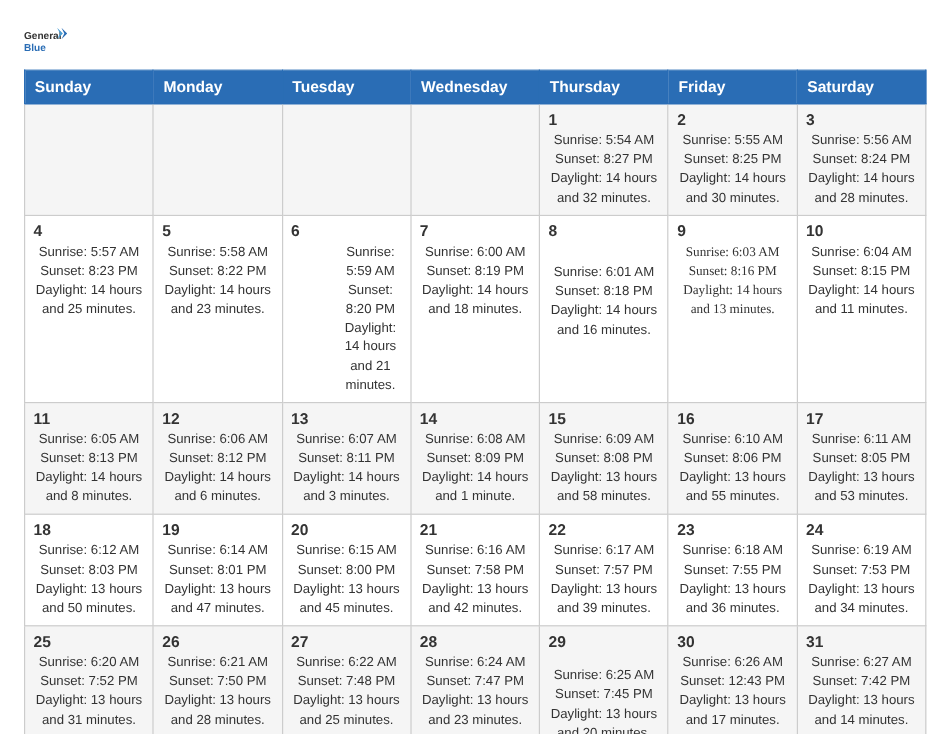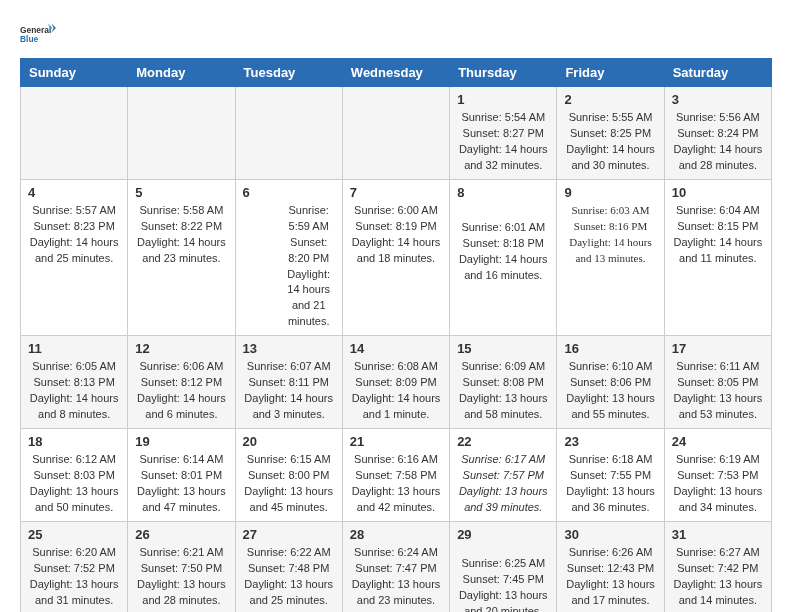--- a/index.html
+++ b/index.html
@@ -270,21 +270,21 @@
         </td>
         <td>
           <span class="day-number">21</span>
           <div class="cell-text" style="white-space: pre-line;">Sunrise: 6:16 AM
 Sunset: 7:58 PM
 Daylight: 13 hours
 and 42 minutes.</div>
         </td>
         <td>
           <span class="day-number">22</span>
-          <div class="cell-text" style="white-space: pre-line; font-style: italic;">Sunrise: 6:17 AM
+          <div class="cell-text" style="white-space: pre-line;">Sunrise: 6:17 AM
 Sunset: 7:57 PM
 Daylight: 13 hours
 and 39 minutes.</div>
         </td>
         <td>
           <span class="day-number">23</span>
           <div class="cell-text" style="white-space: pre-line;">Sunrise: 6:18 AM
 Sunset: 7:55 PM
 Daylight: 13 hours
 and 36 minutes.</div>

